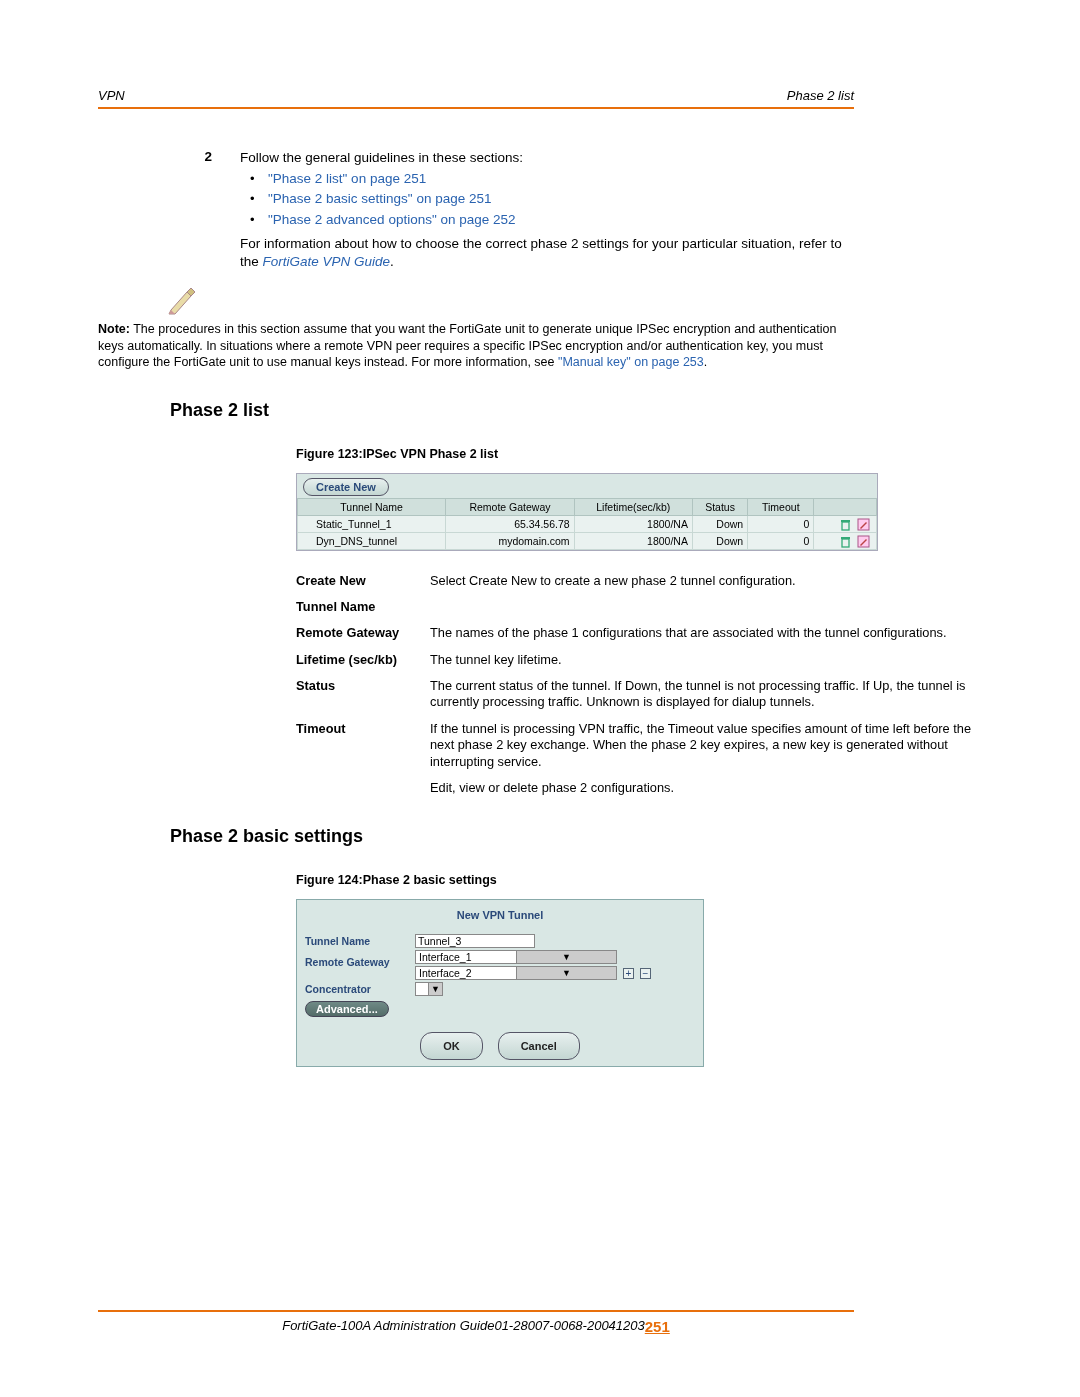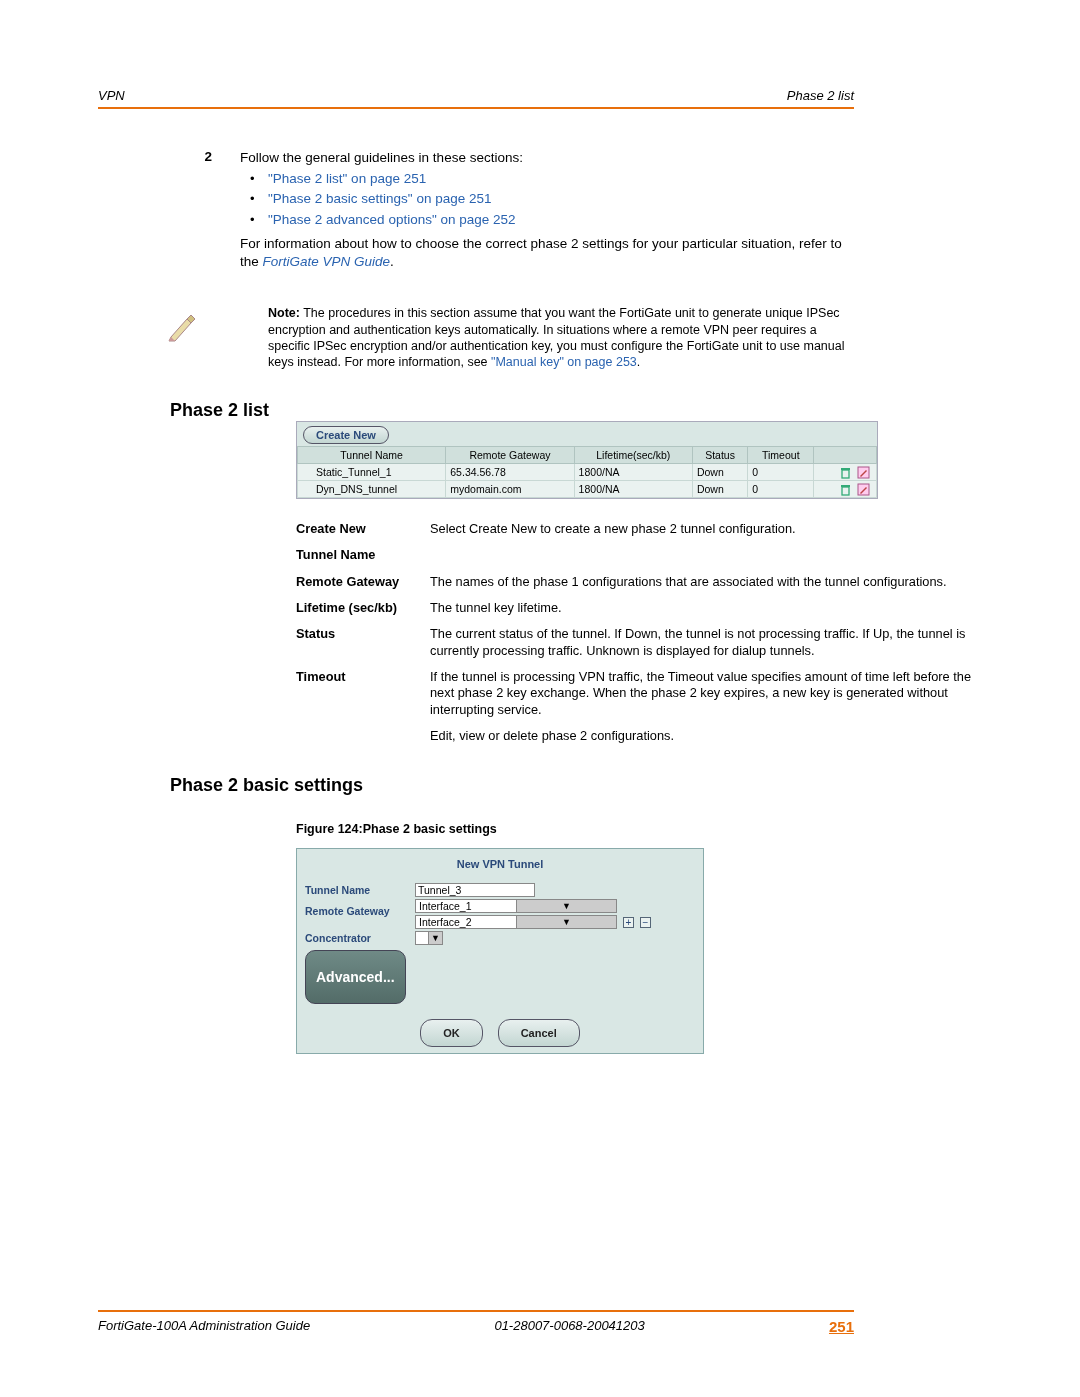--- a/index.html
+++ b/index.html
@@ -8,34 +8,34 @@
   .top-bar { display: flex; justify-content: space-between; font-style: italic; font-size: 13px; padding-bottom: 4px; border-bottom: 2px solid #e86f0c; }
   .content { margin-top: 40px; }
   .step-row { display: flex; margin-bottom: 6px; }
   .step-num { width: 142px; text-align: right; padding-right: 28px; font-weight: bold; font-size: 13.5px; }
   .step-body { flex: 1; font-size: 13.5px; line-height: 1.35; }
   .step-body ul { list-style: none; margin: 3px 0 6px 0; }
   .step-body ul li { position: relative; padding-left: 28px; margin: 2px 0; }
   .step-body ul li::before { content: "•"; position: absolute; left: 10px; top: 0; font-size: 13px; }
   .link { color: #2a63b0; }
   .link-italic { font-style: italic; color: #2a63b0; }
-  .note-row { display: flex; margin-top: 34px; }
+  .note-row { display: flex; margin-top: 7px; flex-direction: column; }
   .note-icon-cell { width: 170px; display: flex; justify-content: center; align-items: flex-start; padding-top: 4px; }
   .note-body { flex: 1; font-size: 12.5px; line-height: 1.3; }
   .note-body b { font-weight: bold; }
   .h2 { font-size: 18px; font-weight: bold; margin: 30px 0 0 72px; }
   .fig-caption { font-size: 12.5px; font-weight: bold; margin: 26px 0 12px 198px;}
   .fig-box { margin-left: 198px; width: 582px; }
   
   .f123 { background: #d9e7e4; border: 1px solid #aab; font-size: 11px; }
   .f123-head { padding: 4px 6px 2px 6px; }
   .btn-create { display: inline-block; background: linear-gradient(#e8f0ef,#c3d6d2); border: 1px solid #556; border-radius: 12px; padding: 2px 12px; color: #2b4a7a; font-weight: bold; font-size: 11px; cursor: pointer; }
   .f123 table { width: 100%; border-collapse: collapse; font-size: 10.5px; }
   .f123 th { background: #d0e0dc; border: 1px solid #b0c4c0; padding: 2px 4px; font-weight: normal; text-align: center; }
-  .f123 td { background: #eaf2f0; border: 1px solid #c8d8d4; padding: 1px 4px; text-align: left; }
+  .f123 td { background: #eaf2f0; border: 1px solid #c8d8d4; padding: 1px 4px; text-align: right; }
   .f123 td.l { text-align: left; padding-left: 18px; }
   .f123 .icons-cell { text-align: right; padding-right: 6px; white-space: nowrap; }
   .icon-trash, .icon-edit { display: inline-block; width: 13px; height: 13px; vertical-align: middle; margin-left: 2px; }
   
   .def-list { margin: 22px 0 0 198px; width: 680px; }
   .def-row { display: flex; margin-bottom: 10px; font-size: 12.8px; line-height: 1.28; }
   .def-term { width: 134px; font-weight: bold; flex-shrink: 0; }
   .def-desc { flex: 1; }
   
   .f124 { background: #d9e7e4; border: 1px solid #8aa; width: 408px; margin-left: 198px; font-size: 10.5px; }
@@ -43,25 +43,25 @@
   .f124-body { padding: 2px 8px 6px 8px; }
   .f124-row { display: flex; align-items: center; margin: 2px 0; }
   .f124-row.gw { align-items: flex-start; }
   .f124-label { width: 110px; color: #2b4a7a; font-weight: bold; font-size: 10.5px; }
   .f124-field input[type=text] { width: 120px; font-size: 10.5px; border: 1px solid #888; padding: 0 2px; height: 14px; background:#fff; }
   .sel { display: inline-flex; align-items: flex-start; background: #fff; border: 1px solid #888; height: 14px; font-size: 10.5px; }
   .sel span { padding: 0 3px; min-width: 100px; display:inline-block; }
   .sel .arrow, .sel-small .arrow { background: #ccc; width: 14px; text-align: center; border-left: 1px solid #888; font-size:9px; line-height:12px; }
   .sel-small { display: inline-flex; align-items: center; background: #fff; border: 1px solid #888; height: 14px; width: 28px; justify-content: flex-end;}
   .plus-minus { display:inline-block; width:11px; height:11px; border:1px solid #567; text-align:center; line-height:9px; font-size:10px; color:#2b4a7a; margin-left:3px; background:#eaf2f0; cursor:pointer; }
-  .btn-adv { display:inline-block; margin: 3px 0; background: linear-gradient(#6f8a86,#536c68); color:#fff; border:1px solid #445; border-radius: 10px; padding: 18px 10px; font-size: 14px; font-weight:bold; cursor:pointer; }
+  .btn-adv { display:inline-block; margin: 3px 0; background: linear-gradient(#6f8a86,#536c68); color:#fff; border:1px solid #445; border-radius: 10px; padding: 1px 10px; font-size: 11px; font-weight:bold; cursor:pointer; }
   .f124-actions { text-align: center; padding: 4px 0 6px 0; }
   .btn-round { display: inline-block; background: linear-gradient(#e8f0ef,#c3d6d2); border:1px solid #556; border-radius: 12px; padding: 7px 22px; font-size: 11px; margin: 0 6px; cursor:pointer; font-weight:bold; color:#222; }
   
-  .bot-bar { position: absolute; bottom: 62px; left: 98px; right: 98px; border-top: 2px solid #e86f0c; padding-top: 6px; display: flex; justify-content: space-between; font-style: italic; font-size: 13px; }
+  .bot-bar { position: absolute; bottom: 62px; left: 98px; right: 98px; border-top: 2px solid #e86f0c; padding-top: 6px; display: flex; justify-content: center; font-style: italic; font-size: 13px; }
   .page-num { color: #e86f0c; font-style: normal; font-weight: bold; font-size: 15px; text-decoration: underline; }
 </style>
 </head>
 <body>
 
 <div class="page">
 
   <div class="top-bar">
     <span>VPN</span>
     <span>Phase 2 list</span>
@@ -93,20 +93,21 @@
               <path d="M22 10 L26 6 L30 10 L26 14 Z" fill="#d0c080" stroke="#a88"></path>
             </svg>
         </span>
       </div>
       <div class="note-body">
         <b>Note:</b><span> The procedures in this section assume that you want the FortiGate unit to generate unique IPSec encryption and authentication keys automatically. In situations where a remote VPN peer requires a specific IPSec encryption and/or authentication key, you must configure the FortiGate unit to use manual keys instead. For more information, see </span><span class="link">"Manual key" on page 253</span><span>.</span>
       </div>
     </div>
 
     <div class="h2">Phase 2 list</div>
+    <div class="fig-caption">Figure 123:IPSec VPN Phase 2 list</div>
 
     <div class="fig-box">
       <div class="f123">
         <div class="f123-head">
           <span class="btn-create">Create New</span>
         </div>
         <table>
           <tbody>
               <tr>
             <th>Tunnel Name</th>

